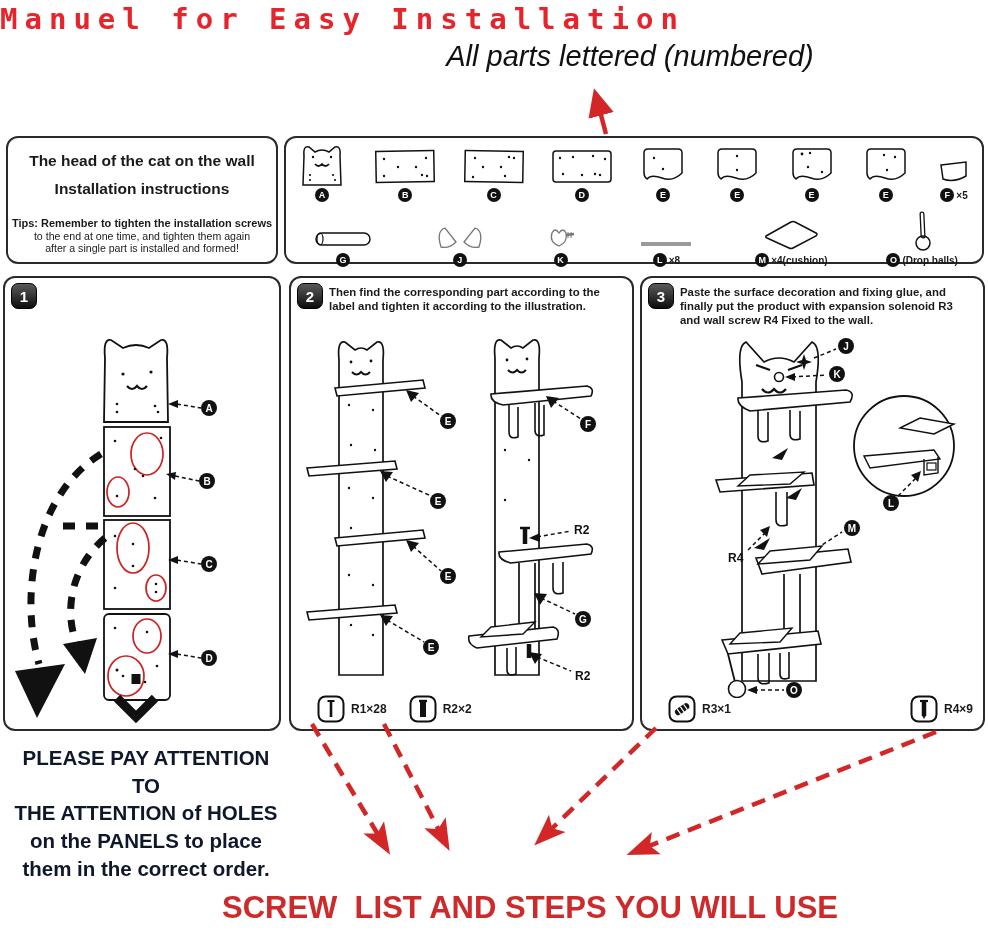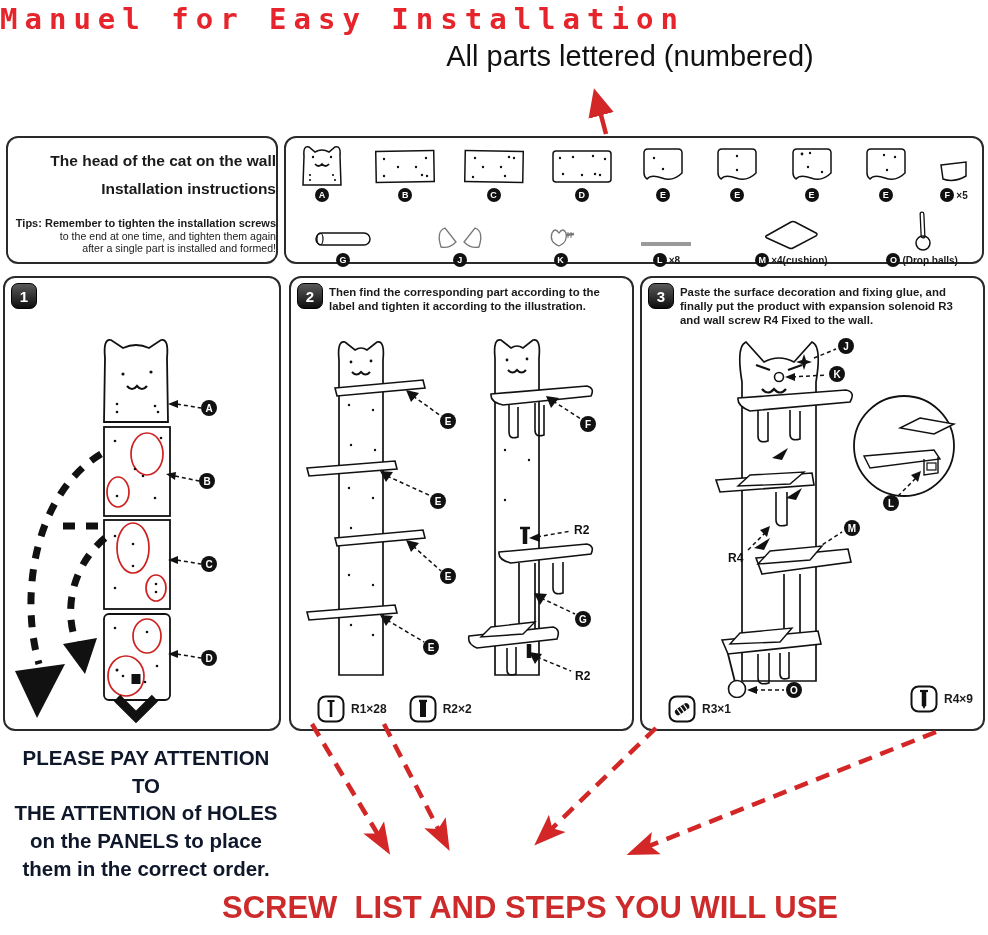--- a/index.html
+++ b/index.html
@@ -4,24 +4,24 @@
 <style>
   html,body{margin:0;padding:0;background:#fff;}
   #page{position:relative;width:988px;height:935px;background:#fff;
         font-family:"Liberation Sans",sans-serif;color:#1a1a1a;overflow:hidden;}
   .abs{position:absolute;}
   
   #main-title{top:2px;left:0;width:988px;text-align:left;
     font-family:"DejaVu Sans Mono",monospace;font-weight:bold;font-size:29px;
     letter-spacing:7px;color:#e6242b;white-space:pre;}
   #sub-title{top:40px;left:350px;width:560px;text-align:center;
-    font-size:29px;color:#111;}
+    font-size:29px;color:#111;font-style:italic;}
   
   .box{border:2px solid #2a2a2a;border-radius:12px;background:#fff;box-sizing:border-box;}
-  #info-box{left:6px;top:136px;width:272px;height:128px;text-align:right;padding-top:14px;}
+  #info-box{left:6px;top:136px;width:272px;height:128px;text-align:center;padding-top:14px;}
   #info-box .h1{font-weight:bold;font-size:15.5px;margin-bottom:10px;}
   #info-box .h2{font-weight:bold;font-size:15.5px;margin-bottom:19px;}
   #info-box .tips{font-size:10.6px;line-height:1.18;}
   #info-box .tips b{font-size:11px;}
   #parts-box{left:284px;top:136px;width:700px;height:128px;padding:5px 10px 0 10px;}
   .parts-row{display:flex;justify-content:space-between;align-items:flex-end;}
   .part-item{display:flex;flex-direction:column;align-items:center;}
   .badge-row{display:flex;align-items:center;gap:2px;margin-top:1px;}
   .lbadge{width:14px;height:14px;border-radius:50%;background:#111;color:#fff;
     font-size:9px;font-weight:bold;display:inline-flex;align-items:center;justify-content:center;}
@@ -32,21 +32,21 @@
   #step2{left:289px;top:276px;width:345px;height:455px;}
   #step3{left:640px;top:276px;width:345px;height:455px;}
   .step-num{position:absolute;top:5px;left:6px;width:24px;height:24px;border-radius:7px;
     background:linear-gradient(#5a5a5a,#0d0d0d);color:#fff;font-weight:bold;font-size:15px;
     display:flex;align-items:center;justify-content:center;border:1px solid #000;}
   .step-text{position:absolute;top:8px;left:38px;right:8px;font-weight:bold;
     font-size:11.4px;line-height:1.22;}
   .screw-row{position:absolute;bottom:6px;left:10px;display:flex;gap:22px;align-items:flex-end;padding-left:16px;}
   .screw-chip{display:flex;align-items:center;gap:6px;}
   .screw-chip .sl{font-size:12px;font-weight:bold;}
-  #step3 .screw-right{position:absolute;bottom:16px;right:10px;}
+  #step3 .screw-right{position:absolute;bottom:6px;right:10px;}
   
   #note{left:8px;top:744px;width:276px;text-align:center;color:#0f172a;
     font-weight:bold;font-size:20.5px;line-height:1.35;}
   #bottom-title{left:36px;top:890px;width:988px;text-align:center;color:#cd2b2b;
     font-weight:bold;font-size:31px;white-space:pre;}
   svg{display:block;}
 </style>
 </head>
 <body>
 

